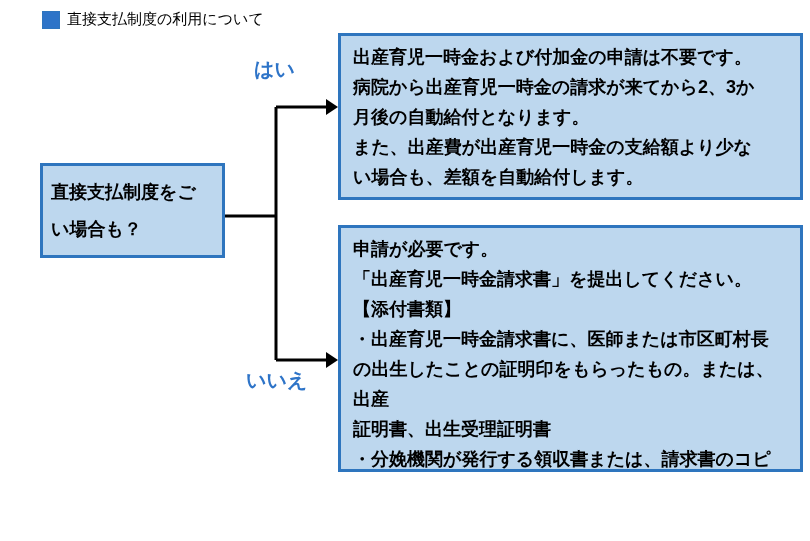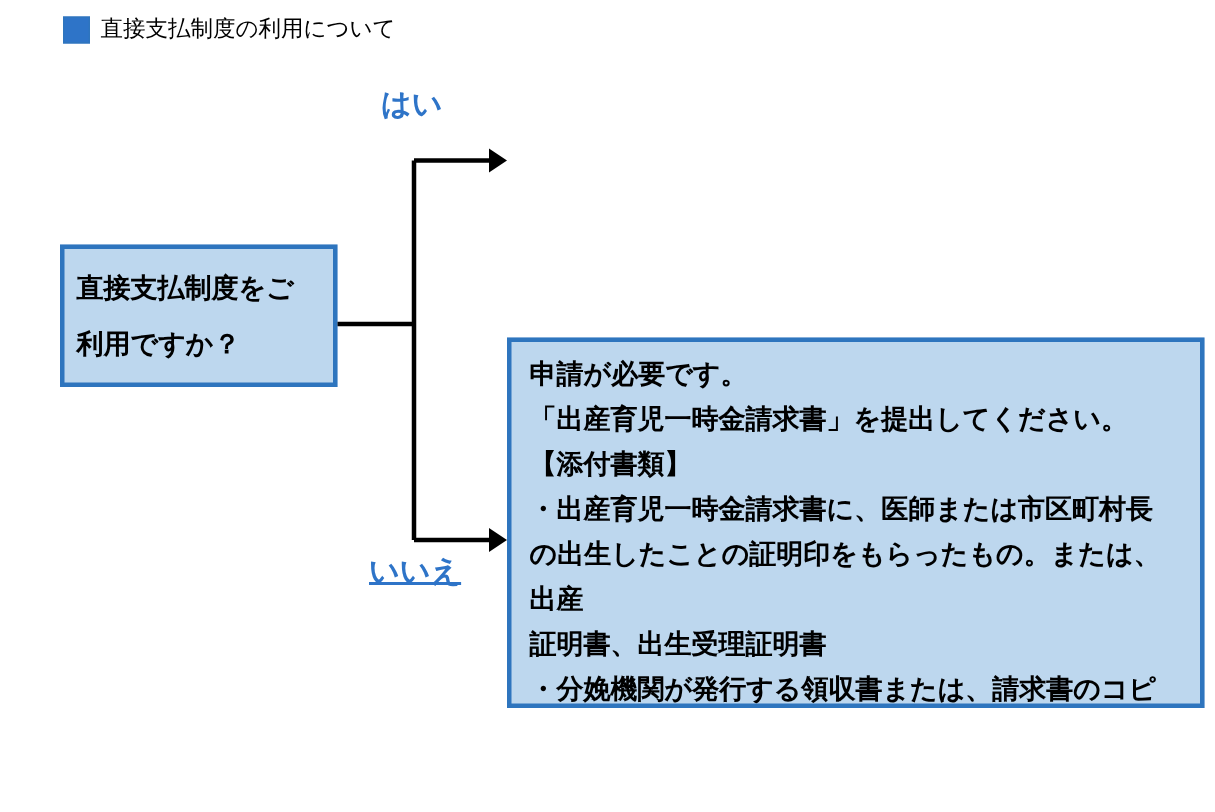--- a/index.html
+++ b/index.html
@@ -104,49 +104,56 @@
     stroke: none;
   }
   .branch-label {
     position: absolute;
     font-size: 20px;
     font-weight: bold;
     color: var(--accent-bright);
     white-space: nowrap;
   }
   .branch-label.yes { left: 254px; top: 56px; }
-  .branch-label.no  { left: 246px; top: 367px; text-decoration: underline; }
+  .branch-label.no  { left: 246px; top: 367px; }
 </style>
 </head>
 <body>
 
 <div class="canvas">
 
   <div class="title-row">
     <span class="bullet"></span>
     <span class="title-text">直接支払制度の利用について</span>
   </div>
 
   <div class="box decision">
     <div class="box-text">直接支払制度をご
-利用ですか？</div>
+い場合も？</div>
   </div>
 
   <svg class="connectors" width="810" height="541" viewBox="0 0 810 541" xmlns="http://www.w3.org/2000/svg">
     <path class="cline" d="M225,216 H276"></path>
     <path class="cline" d="M276,107 V360"></path>
     <path class="cline" d="M276,107 H327"></path>
     <polygon class="chead" points="326,99 326,115 338,107"></polygon>
     <path class="cline" d="M276,360 H327"></path>
     <polygon class="chead" points="326,352 326,368 338,360"></polygon>
   </svg>
 
   <div class="branch-label yes">はい</div>
   <div class="branch-label no">いいえ</div>
 
+  <div class="box result yes-box">
+    <div class="box-text">出産育児一時金および付加金の申請は不要です。
+病院から出産育児一時金の請求が来てから2、3か
+月後の自動給付となります。
+また、出産費が出産育児一時金の支給額より少な
+い場合も、差額を自動給付します。</div>
+  </div>
 
   <div class="box result no-box">
     <div class="box-text">申請が必要です。
 「出産育児一時金請求書」を提出してください。
 【添付書類】
 ・出産育児一時金請求書に、医師または市区町村長
 の出生したことの証明印をもらったもの。または、出産
 証明書、出生受理証明書
 ・分娩機関が発行する領収書または、請求書のコピー
 ・直接支払制度を利用していないことが分かるもの

